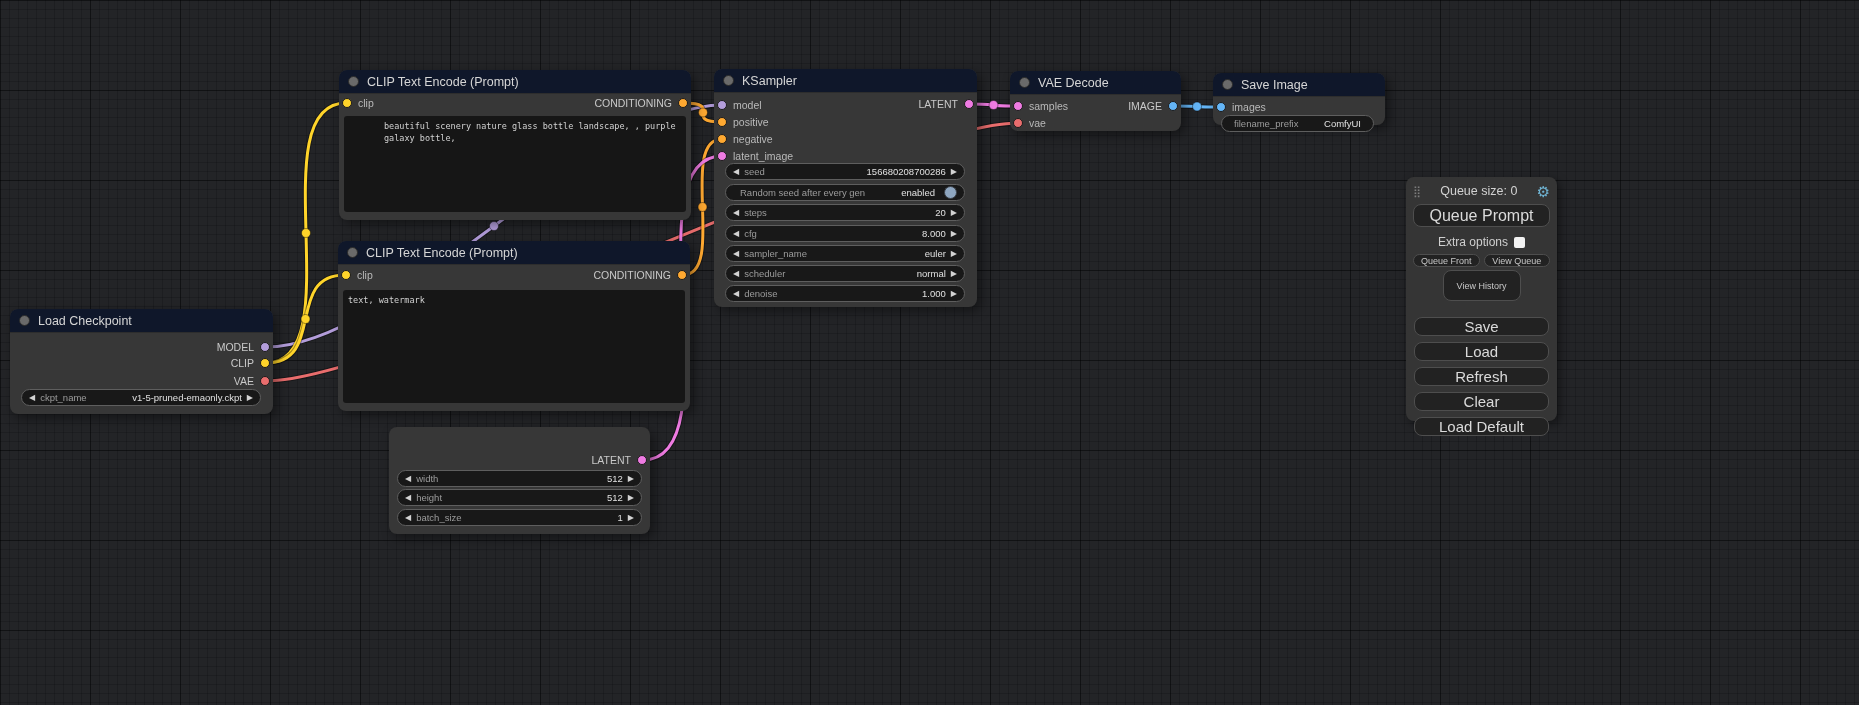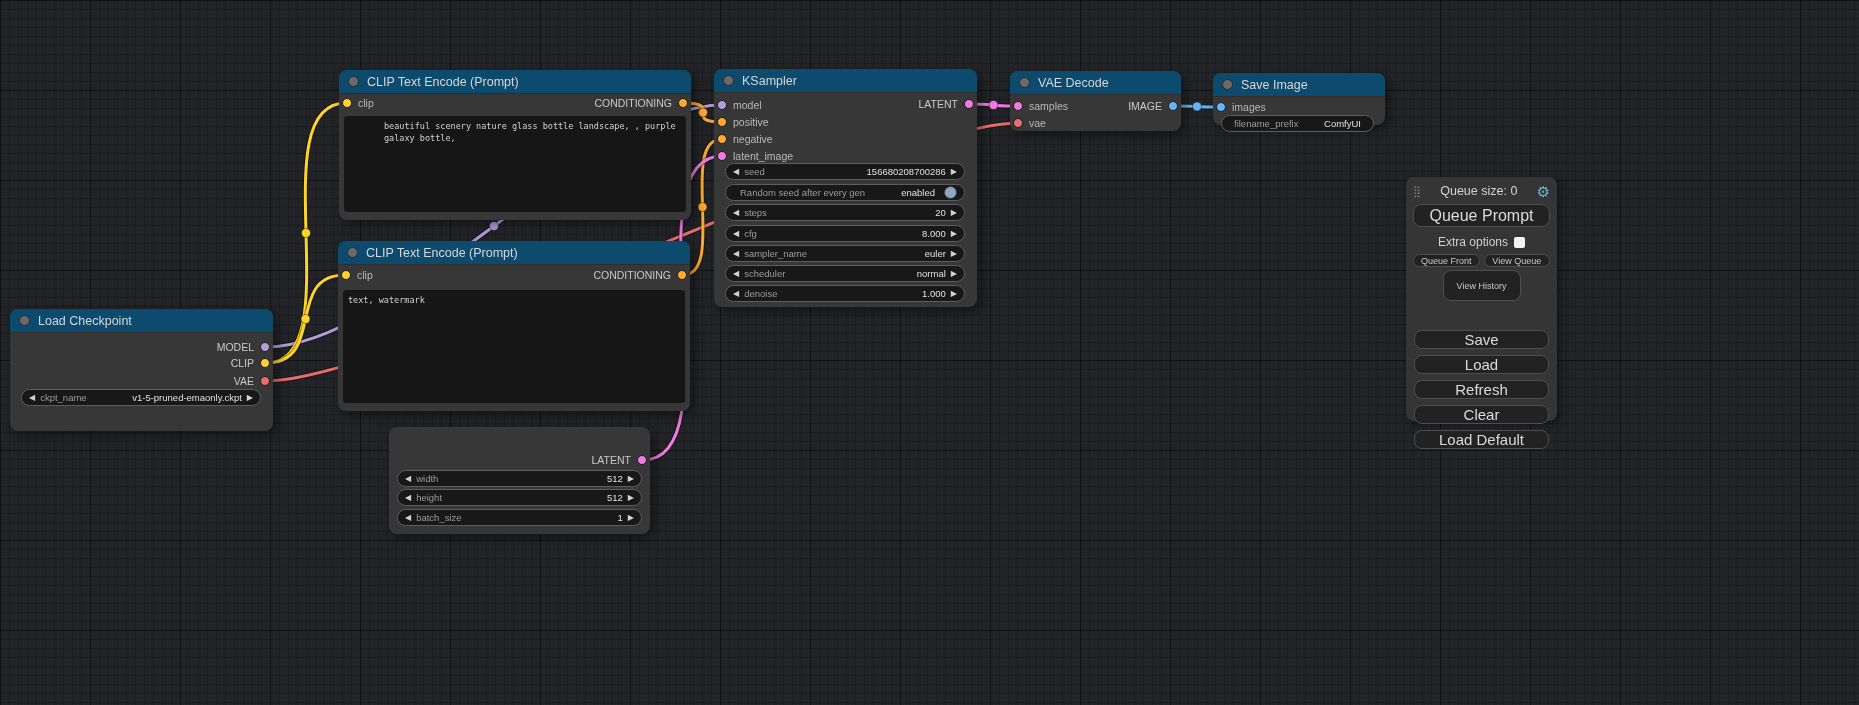--- a/index.html
+++ b/index.html
@@ -13,21 +13,21 @@
       linear-gradient(90deg, rgba(0,0,0,.16) 1px, transparent 1px);
     background-size:90px 90px,90px 90px,9px 9px,9px 9px;
     font-family:"Liberation Sans", sans-serif;
   }
   #links{position:absolute;left:0;top:0;z-index:1;}
   .node{
     position:absolute;z-index:2;background:#373737;border-radius:8px;
     box-shadow:4px 4px 12px rgba(0,0,0,.45);color:#c8c8c8;
   }
   .nhead{
-    height:24px;background:#0c4a6e;border-radius:8px 8px 0 0;
+    height:24px;background:#0f172a;border-radius:8px 8px 0 0;
     border-bottom:1px solid #2d2d2d;display:flex;align-items:center;
     padding:0 9px;gap:8px;font-size:12.5px;color:#d6d6d6;box-sizing:border-box;
   }
   .hdot{width:9px;height:9px;border-radius:50%;background:#6a6a6a;border:1px solid #2a2a2a;flex:0 0 auto;}
   .port{position:absolute;height:12px;display:flex;align-items:center;gap:6px;font-size:10.5px;color:#b9b9b9;}
   .port.in{left:3px;}
   .port.out{right:3px;color:#c9c9c9;}
   .pdot{width:10px;height:10px;border-radius:50%;border:1px solid #1c1c1c;box-sizing:border-box;flex:0 0 auto;}
   .widget{
     position:absolute;height:17px;background:#181818;border:1px solid #5e5e5e;
@@ -57,21 +57,21 @@
     background:#222;border:1px solid #4e4e4e;border-radius:8px;color:#dadada;
     display:flex;align-items:center;justify-content:center;box-sizing:border-box;cursor:pointer;
   }
   .btn-qp{margin:3px 7px 0 7px;height:23px;font-size:16px;}
   .mextra{display:flex;align-items:center;justify-content:center;margin-top:8px;font-size:12px;color:#cfcfcf;height:14px;}
   .mcheck{width:11px;height:11px;background:#f2f2f2;border-radius:2px;margin-left:6px;cursor:pointer;}
   .mpills{display:flex;gap:4px;margin:5px 7px 0 7px;}
   .pill{flex:1;height:13px;font-size:9px;border-radius:8px;color:#c8c8c8;}
   .pill-vh{margin:3px auto 4px auto;width:78px;height:31px;font-size:9px;border-radius:8px;color:#c8c8c8;}
   .btn-std{margin:6px 8px 0 8px;height:19px;font-size:15px;}
-  .btn-std.first{margin-top:29px;}
+  .btn-std.first{margin-top:16px;}
 </style>
 </head>
 <body>
 
 <div id="canvas">
 
   <svg id="links" width="1859" height="705">
       <path d="M 266 347 C 396 347, 592 105, 722 105" fill="none" stroke="rgba(0,0,0,0.35)" stroke-width="5"></path>
       <path d="M 266 347 C 396 347, 592 105, 722 105" fill="none" stroke="#B39DDB" stroke-width="3" stroke-linecap="round"></path>
       <circle cx="494" cy="226" r="4.5" fill="#B39DDB" stroke="rgba(0,0,0,0.4)"></circle>
@@ -94,21 +94,21 @@
       <path d="M 643 460 C 736 460, 629 156, 722 156" fill="none" stroke="#EF7BE2" stroke-width="3" stroke-linecap="round"></path>
       <circle cx="682.5" cy="308" r="4.5" fill="#EF7BE2" stroke="rgba(0,0,0,0.4)"></circle>
       <path d="M 969 104 C 1009 104, 978 106, 1018 106" fill="none" stroke="rgba(0,0,0,0.35)" stroke-width="5"></path>
       <path d="M 969 104 C 1009 104, 978 106, 1018 106" fill="none" stroke="#EF7BE2" stroke-width="3" stroke-linecap="round"></path>
       <circle cx="993.5" cy="105" r="4.5" fill="#EF7BE2" stroke="rgba(0,0,0,0.4)"></circle>
       <path d="M 1173 106 C 1213 106, 1181 107, 1221 107" fill="none" stroke="rgba(0,0,0,0.35)" stroke-width="5"></path>
       <path d="M 1173 106 C 1213 106, 1181 107, 1221 107" fill="none" stroke="#64B5F6" stroke-width="3" stroke-linecap="round"></path>
       <circle cx="1197" cy="106.5" r="4.5" fill="#64B5F6" stroke="rgba(0,0,0,0.4)"></circle>
     </svg>
 
-  <div class="node" style="left:10px;top:309px;width:263px;height:122px;">
+  <div class="node" style="left:10px;top:309px;width:263px;height:105px;">
     <div class="nhead">
       <span class="hdot"></span>
       <span>Load Checkpoint</span>
     </div>
     <div class="port out" style="top:32px;">
       <span>MODEL</span>
       <span class="pdot" style="background: rgb(179, 157, 219);"></span>
     </div>
     <div class="port out" style="top:48px;">
       <span>CLIP</span>

